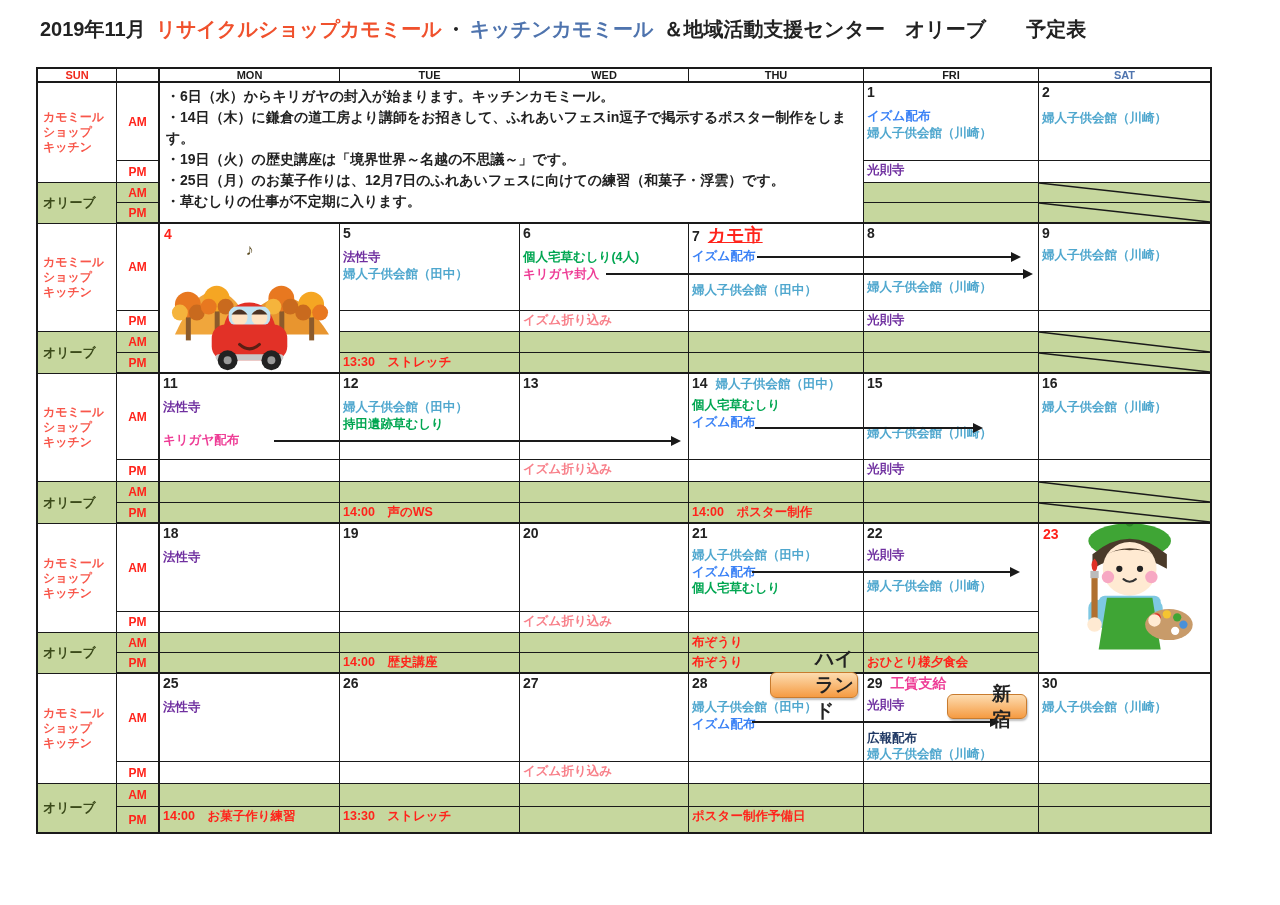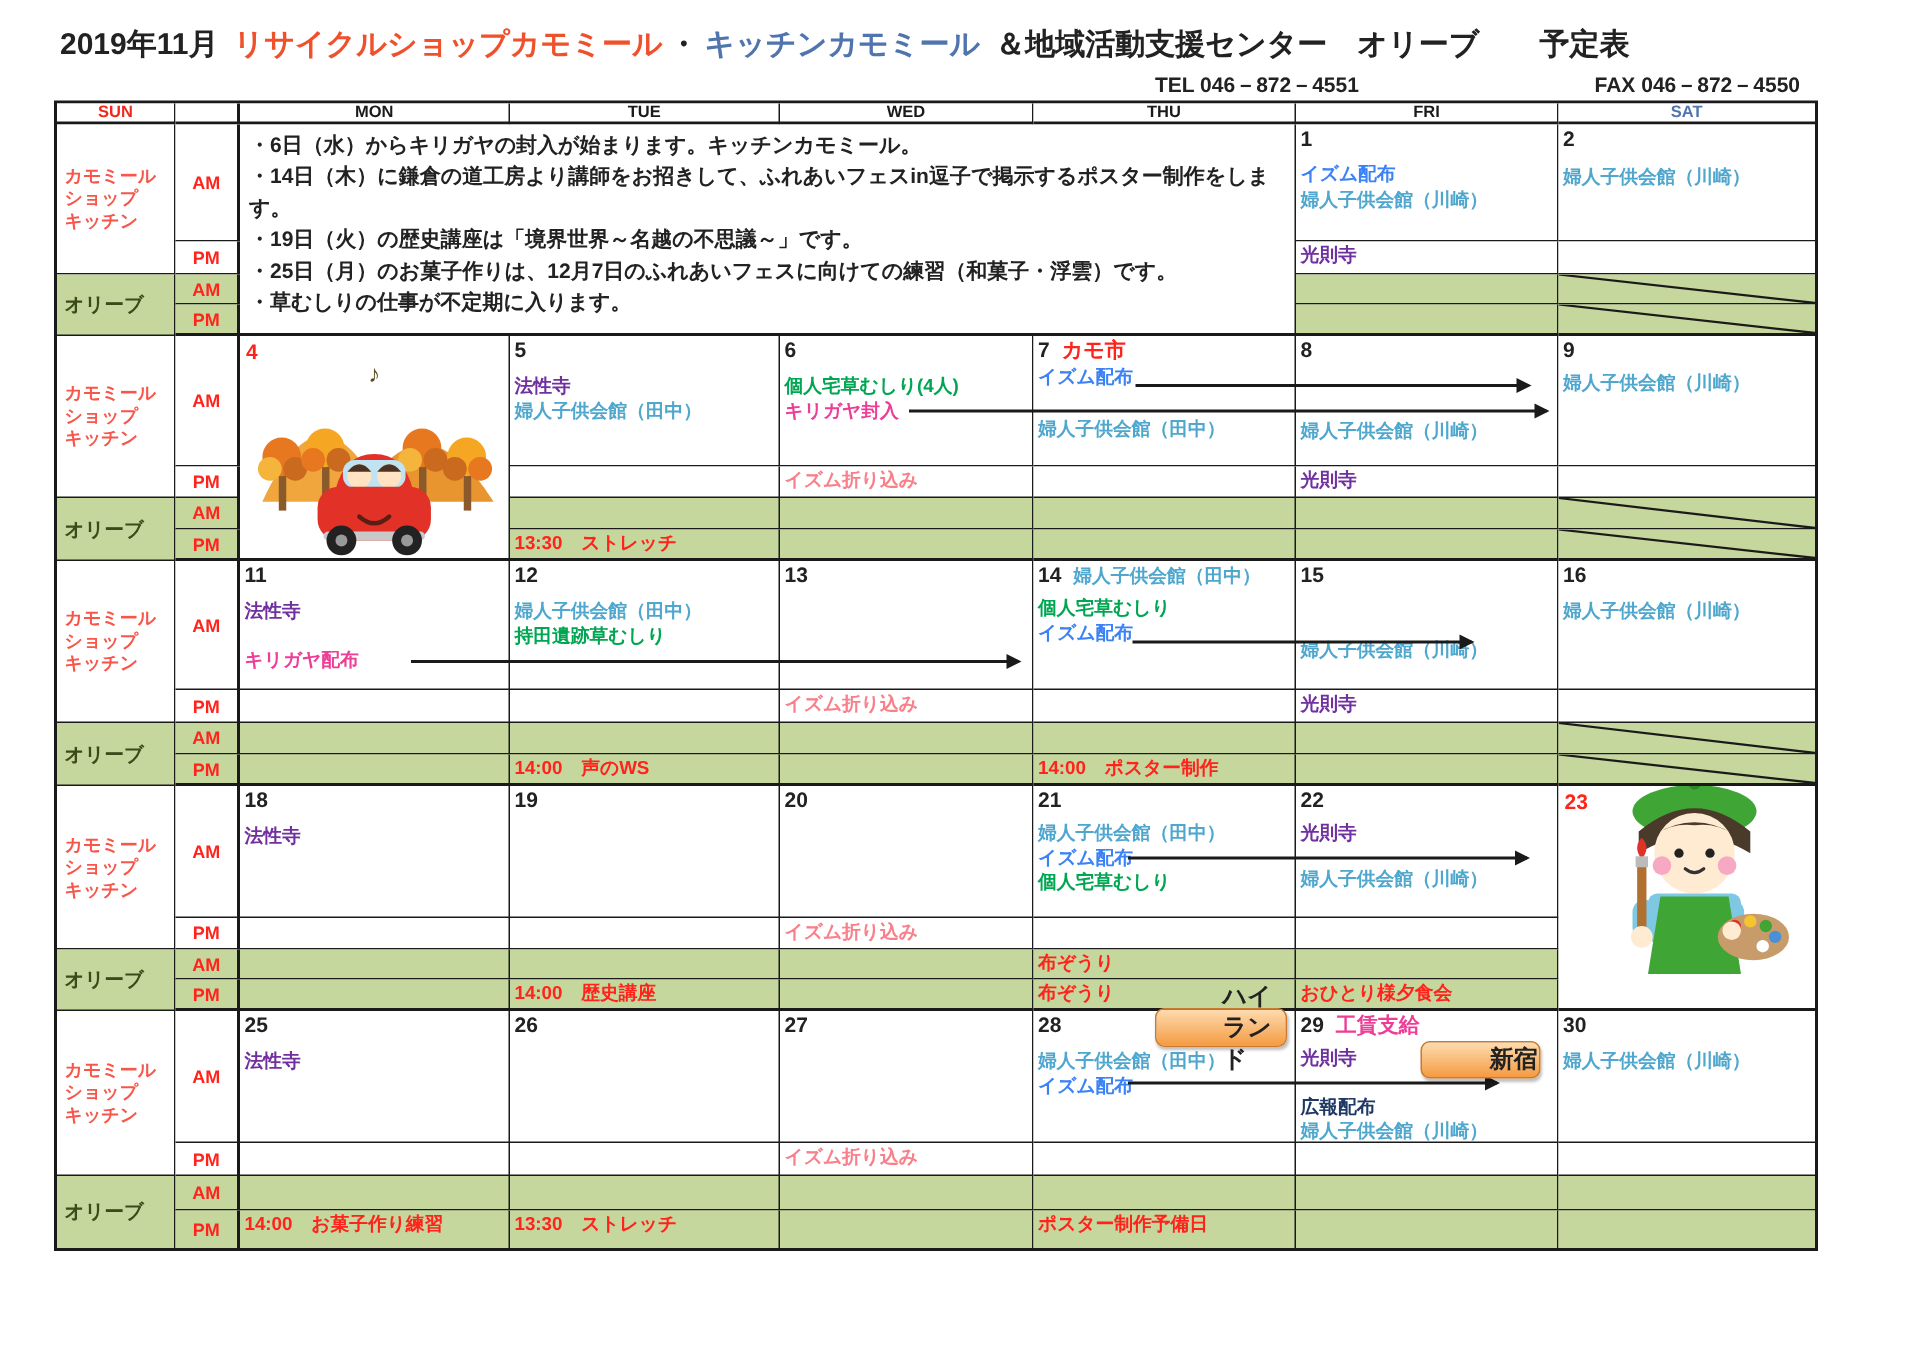--- a/index.html
+++ b/index.html
@@ -36,58 +36,54 @@
   
   .shoplbl { display:flex; flex-direction:column; justify-content:center; color:#F8564A; font-size:12px; line-height:1.25; padding-left:5px; }
   .olivelbl { display:flex; align-items:center; color:#3B4A1A; font-size:13px; padding-left:5px; }
   .ampm { display:flex; align-items:center; justify-content:center; color:#FF231B; font-size:12px; padding:0; }
   
   .notes { padding:3px 6px; font-size:14px; line-height:1.5; color:#222; }
   
   .numline { display:flex; align-items:baseline; gap:8px; font-size:14px; line-height:1.15; }
   .num { color:#222; }
   .num-red { color:#FF231B; }
-  .dtitle-red { color:#FF231B; font-size:14px; }
+  .dtitle-red { color:#FF231B; font-size:18px;text-decoration:underline; }
   .dtitle-mag { color:#EE3D96; font-size:14px; }
   .dtitle-blue { color:#4FA7CE; font-size:12.5px; }
   .ev { display:block; font-size:12.5px; line-height:1.32; white-space:nowrap; }
   .red { color:#3b82f6; } .purple { color:#7030A0; } .blue { color:#4FA7CE; }
   .green { color:#00A651; } .mag { color:#EE3D96; } .salmon { color:#F8808A; } .navy { color:#1F3864; }
   .oev { display:block; font-size:12.5px; line-height:1.4; color:#FF231B; white-space:nowrap; }
   
   .diagsvg { position:absolute; inset:0; width:100%; height:100%; display:block; }
   
   .arrow { position:absolute; height:2px; background:#1a1a1a; }
   .arrow::after { content:""; position:absolute; right:-2px; top:-4px; border-left:10px solid #1a1a1a; border-top:5px solid transparent; border-bottom:5px solid transparent; }
   
-  .badge { position:absolute; background:linear-gradient(#FDDCB0,#F59B42); border:1px solid #C87B2E; border-radius:6px; box-shadow:1px 2px 2px rgba(0,0,0,0.25); display:flex; align-items:center; justify-content:center; font-size:16px; color:#222; z-index:5;padding-left:44px; }
+  .badge { position:absolute; background:linear-gradient(#FDDCB0,#F59B42); border:1px solid #C87B2E; border-radius:6px; box-shadow:1px 2px 2px rgba(0,0,0,0.25); display:flex; align-items:center; justify-content:center; font-size:19px; color:#222; z-index:5;padding-left:44px; }
   .badge-highland { left:770px; top:672px; width:88px; height:26px; }
   .badge-shinjuku { left:947px; top:694px; width:80px; height:25px; }
   
   .illus { position:absolute; left:0; right:0; bottom:0; }
   .illus svg { display:block; width:100%; height:auto; }
   .mergenum { position:absolute; left:4px; top:2px; font-size:14px; }
 </style>
 </head>
 <body>
 
 <div class="page">
 
   <div class="title">
     <span class="t-black">2019年11月</span>
     <span class="t-shop">リサイクルショップカモミール</span>
     <span class="t-dot">・</span>
     <span class="t-kitchen">キッチンカモミール</span>
     <span class="t-black">＆地域活動支援センター　オリーブ　　予定表</span>
   </div>
 
-  <div class="contact">
-    <span>TEL 046－872－4551</span>
-    <span>FAX 046－872－4550</span>
-  </div>
 
   <div class="cal">
 
     <div class="cell hd hd-sun" style="grid-area:1/1">SUN</div>
     <div class="cell hd lblcol" style="grid-area:1/2"></div>
     <div class="cell hd" style="grid-area:1/3">MON</div>
     <div class="cell hd" style="grid-area:1/4">TUE</div>
     <div class="cell hd" style="grid-area:1/5">WED</div>
     <div class="cell hd" style="grid-area:1/6">THU</div>
     <div class="cell hd" style="grid-area:1/7">FRI</div>

